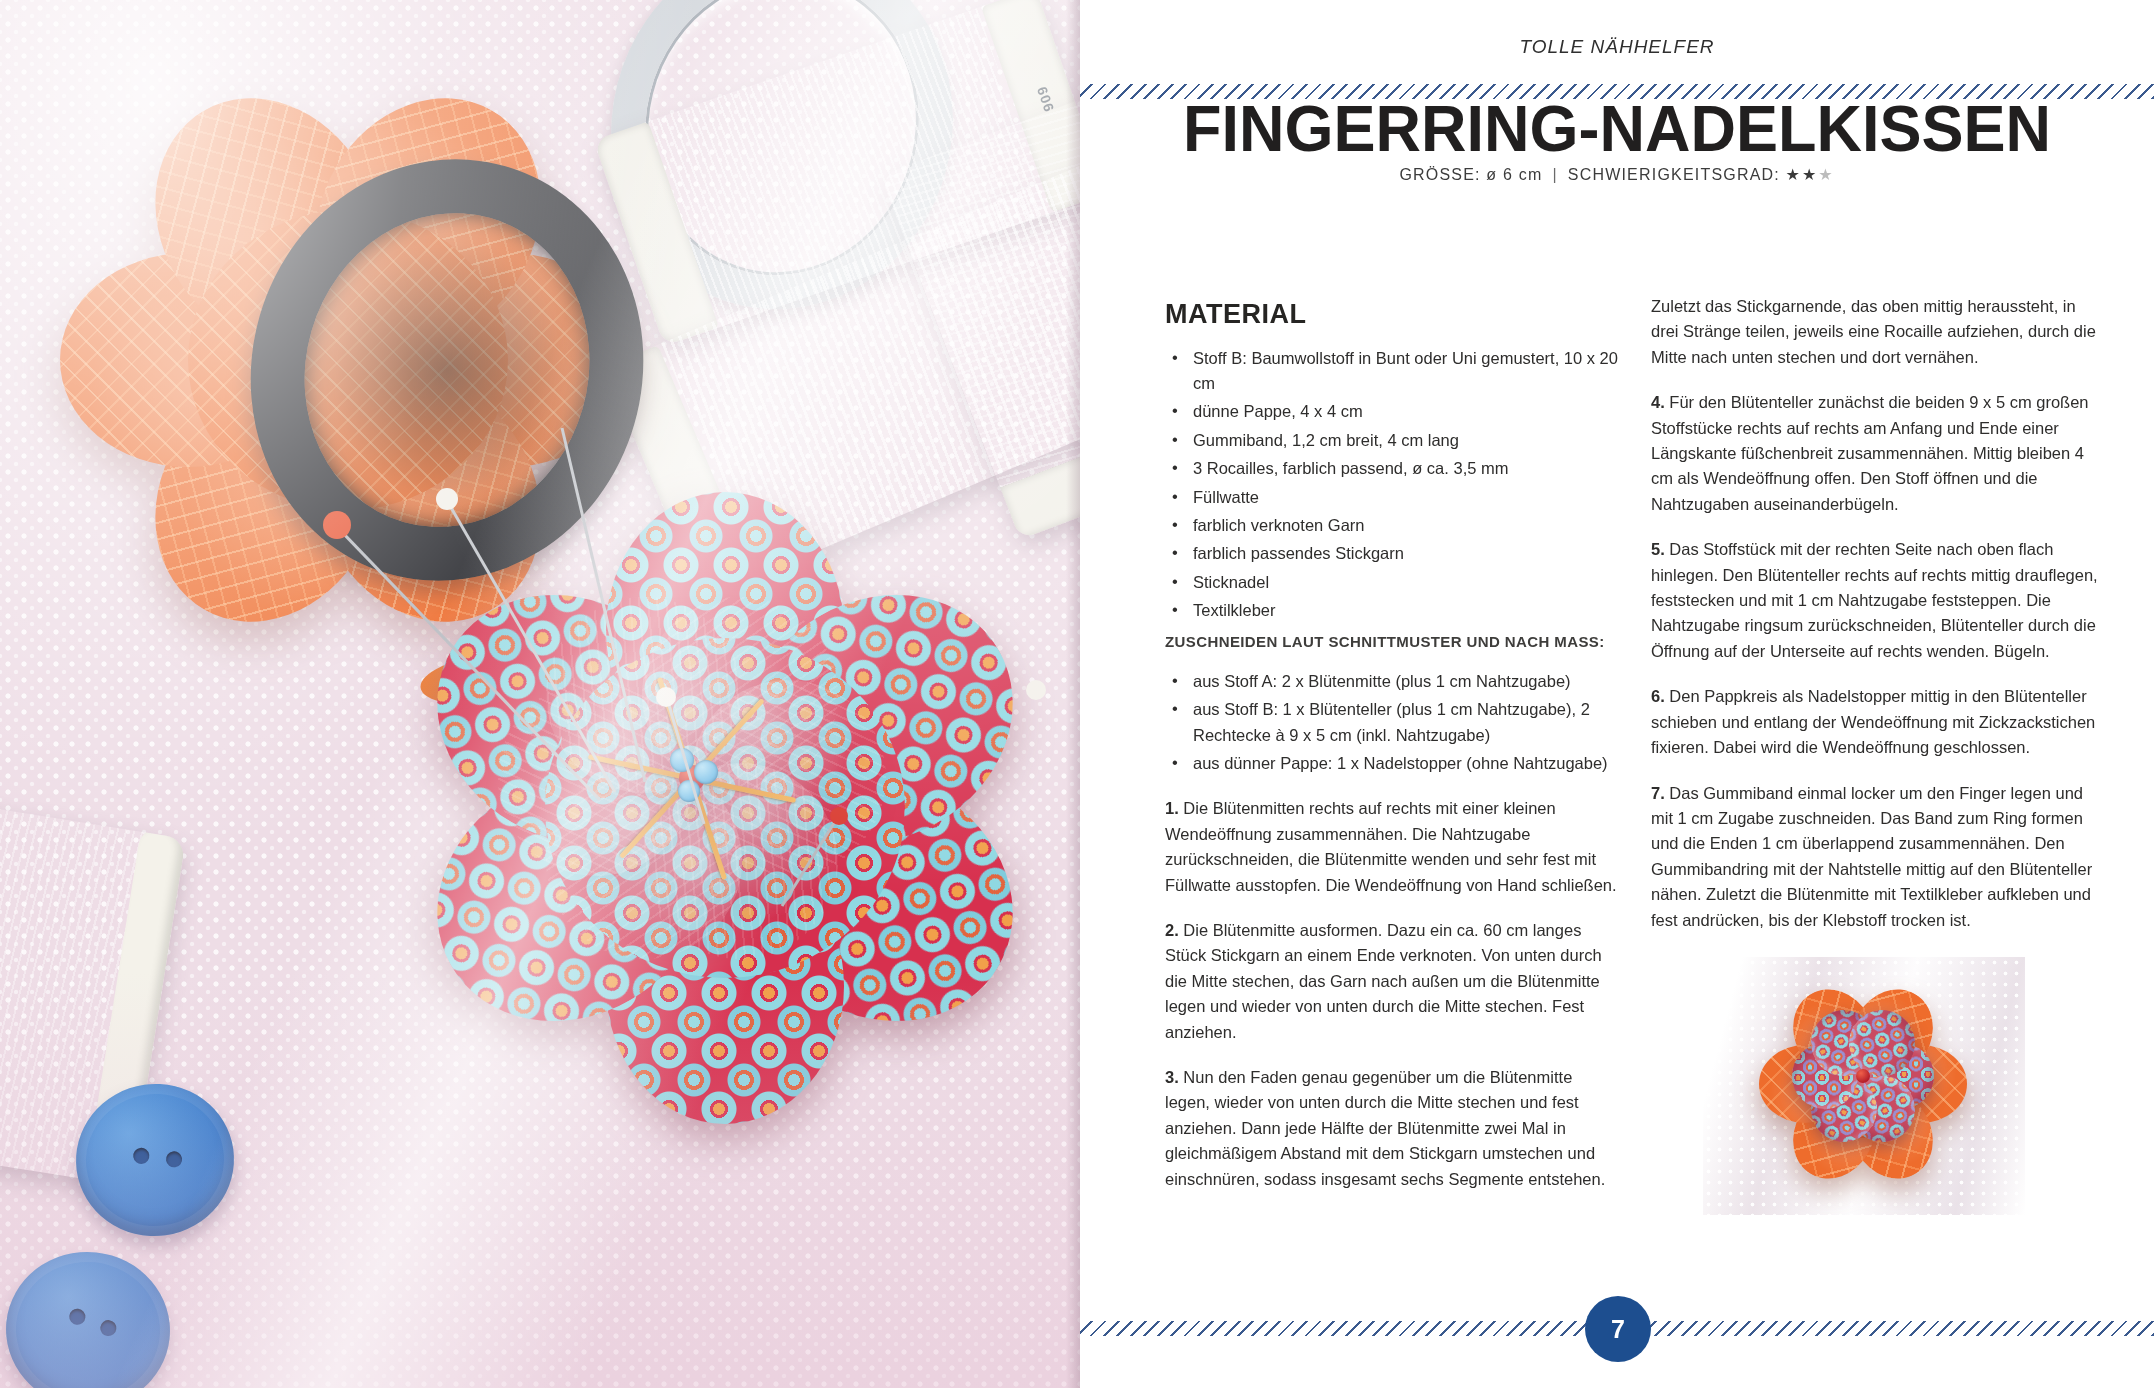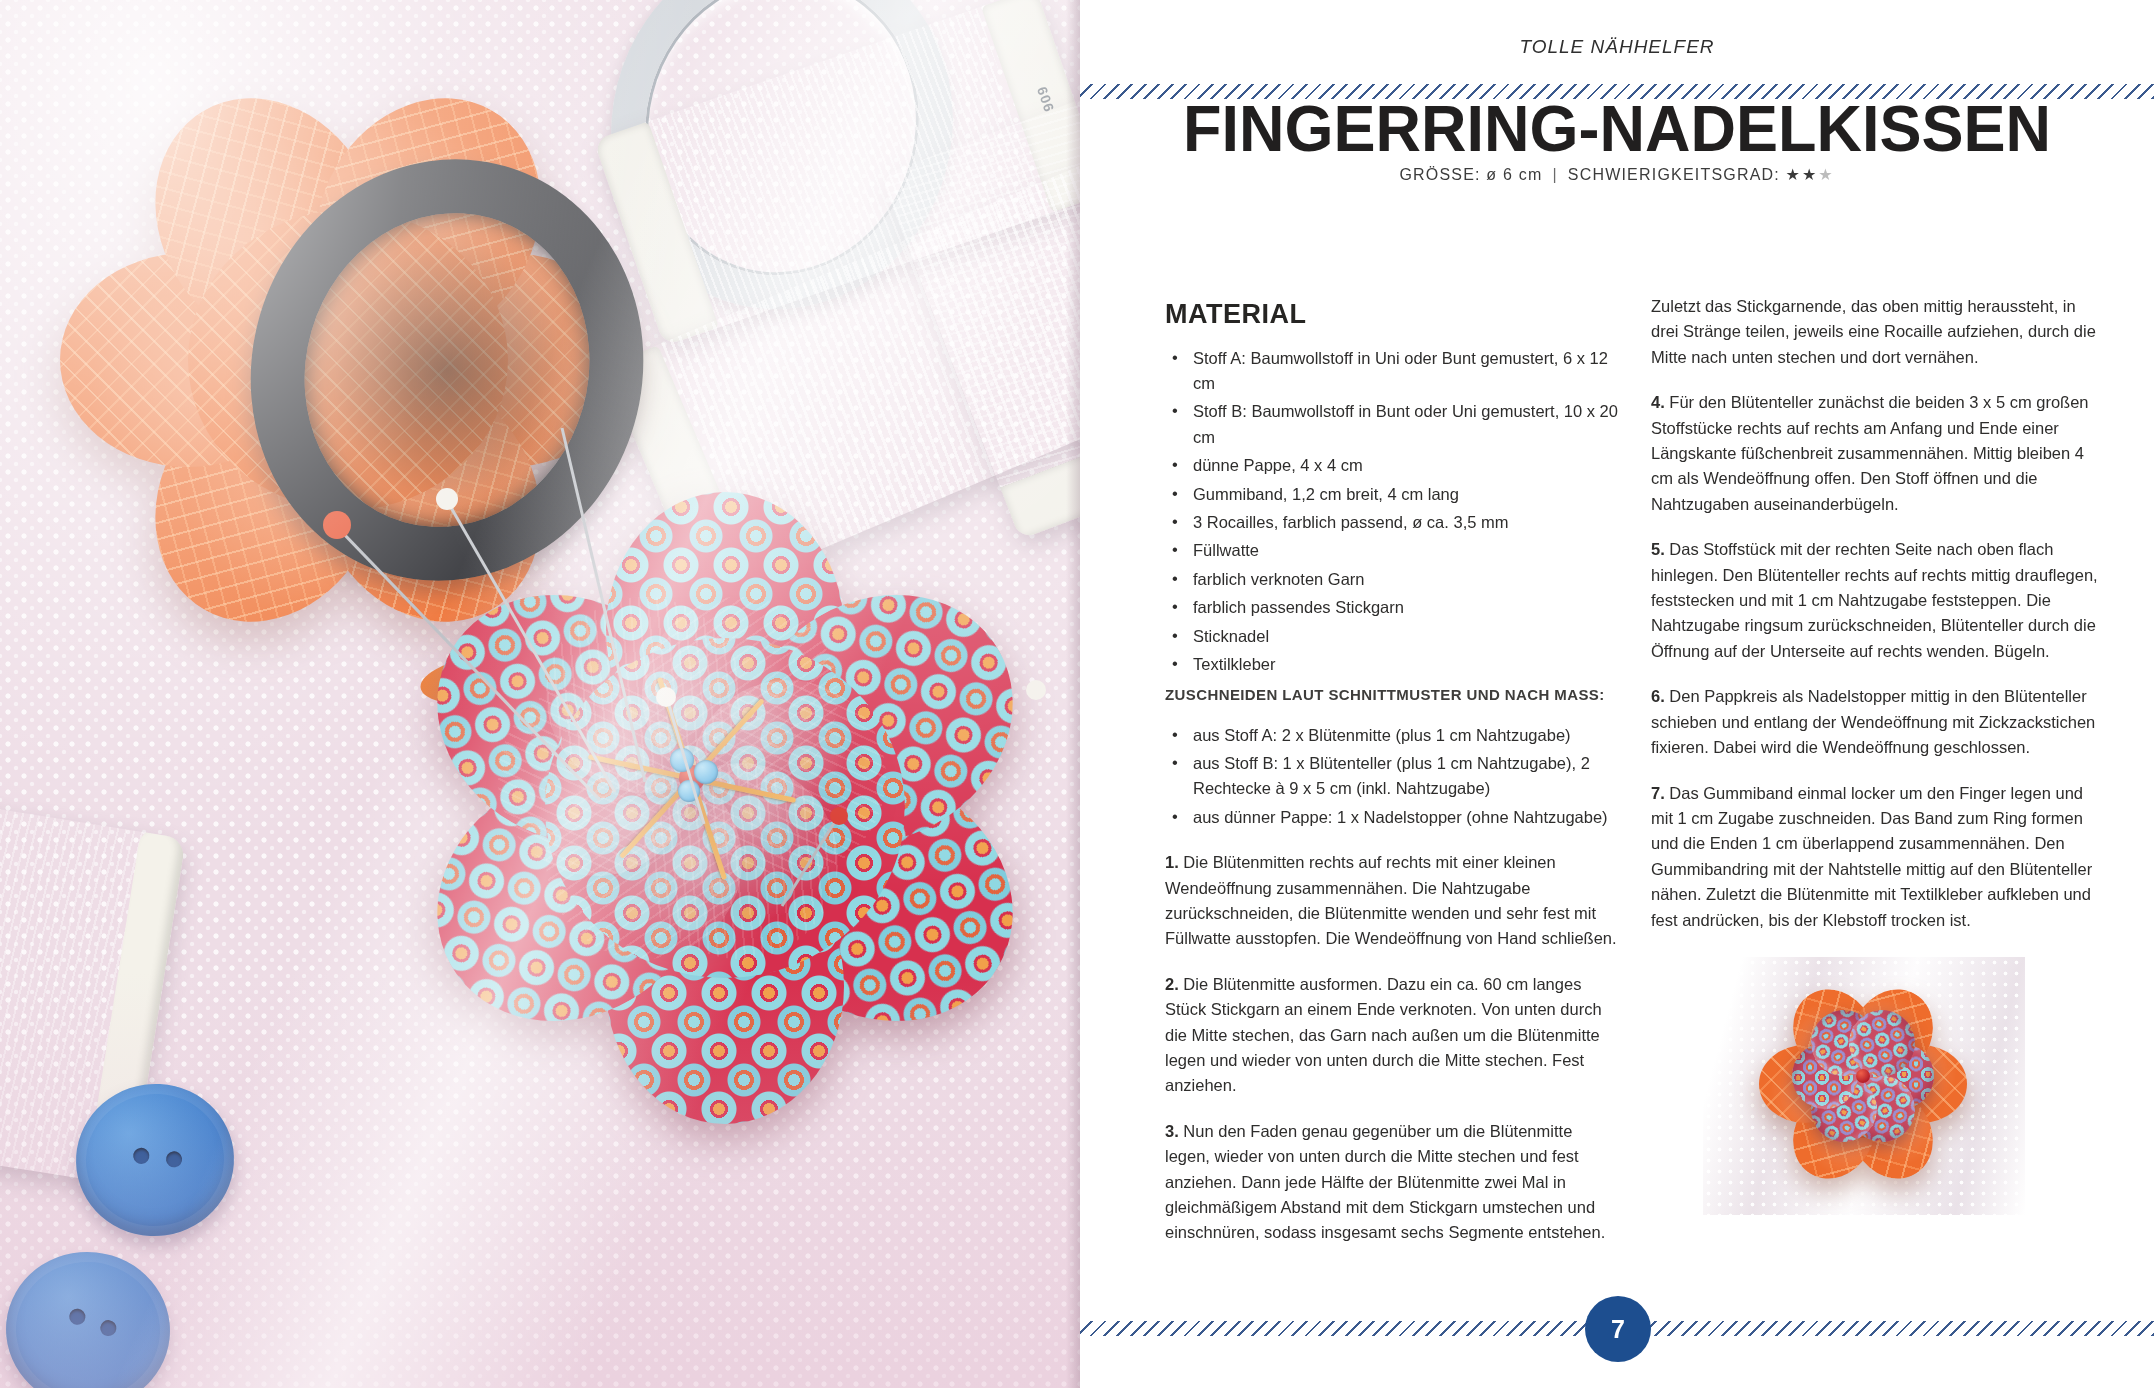--- a/index.html
+++ b/index.html
@@ -259,21 +259,20 @@
     <div class="subtitle">
       <span>GRÖSSE: ø 6 cm</span><span class="sep">|</span><span>SCHWIERIGKEITSGRAD:</span>
       <span class="stars-on">★★</span><span class="stars-off">★</span>
     </div>
 
     <div class="columns">
 
       <div class="col">
         <h2 class="sec">MATERIAL</h2>
         <ul class="blist">
-          <li>Stoff A: Baumwollstoff in Uni oder Bunt gemustert, 6 x 12 cm</li>
           <li>Stoff B: Baumwollstoff in Bunt oder Uni gemustert, 10 x 20 cm</li>
           <li>dünne Pappe, 4 x 4 cm</li>
           <li>Gummiband, 1,2 cm breit, 4 cm lang</li>
           <li>3 Rocailles, farblich passend, ø ca. 3,5 mm</li>
           <li>Füllwatte</li>
           <li>farblich verknoten Garn</li>
           <li>farblich passendes Stickgarn</li>
           <li>Sticknadel</li>
           <li>Textilkleber</li>
         </ul>
@@ -285,21 +284,21 @@
           <li>aus dünner Pappe: 1 x Nadelstopper (ohne Nahtzugabe)</li>
         </ul>
 
         <p class="step"><b>1.</b> <span>Die Blütenmitten rechts auf rechts mit einer kleinen Wendeöffnung zusammennähen. Die Nahtzugabe zurückschneiden, die Blütenmitte wenden und sehr fest mit Füllwatte ausstopfen. Die Wendeöffnung von Hand schließen.</span></p>
         <p class="step"><b>2.</b> <span>Die Blütenmitte ausformen. Dazu ein ca. 60 cm langes Stück Stickgarn an einem Ende verknoten. Von unten durch die Mitte stechen, das Garn nach außen um die Blütenmitte legen und wieder von unten durch die Mitte stechen. Fest anziehen.</span></p>
         <p class="step"><b>3.</b> <span>Nun den Faden genau gegenüber um die Blütenmitte legen, wieder von unten durch die Mitte stechen und fest anziehen. Dann jede Hälfte der Blütenmitte zwei Mal in gleichmäßigem Abstand mit dem Stickgarn umstechen und einschnüren, sodass insgesamt sechs Segmente entstehen.</span></p>
       </div>
 
       <div class="col">
         <p class="cont">Zuletzt das Stickgarnende, das oben mittig heraussteht, in drei Stränge teilen, jeweils eine Rocaille aufziehen, durch die Mitte nach unten stechen und dort vernähen.</p>
-        <p class="step"><b>4.</b> <span>Für den Blütenteller zunächst die beiden 3 x 5 cm großen Stoffstücke rechts auf rechts am Anfang und Ende einer Längskante füßchenbreit zusammennähen. Mittig bleiben 4 cm als Wendeöffnung offen. Den Stoff öffnen und die Nahtzugaben auseinanderbügeln.</span></p>
+        <p class="step"><b>4.</b> <span>Für den Blütenteller zunächst die beiden 9 x 5 cm großen Stoffstücke rechts auf rechts am Anfang und Ende einer Längskante füßchenbreit zusammennähen. Mittig bleiben 4 cm als Wendeöffnung offen. Den Stoff öffnen und die Nahtzugaben auseinanderbügeln.</span></p>
         <p class="step"><b>5.</b> <span>Das Stoffstück mit der rechten Seite nach oben flach hinlegen. Den Blütenteller rechts auf rechts mittig drauflegen, feststecken und mit 1 cm Nahtzugabe feststeppen. Die Nahtzugabe ringsum zurückschneiden, Blütenteller durch die Öffnung auf der Unterseite auf rechts wenden. Bügeln.</span></p>
         <p class="step"><b>6.</b> <span>Den Pappkreis als Nadelstopper mittig in den Blütenteller schieben und entlang der Wendeöffnung mit Zickzackstichen fixieren. Dabei wird die Wendeöffnung geschlossen.</span></p>
         <p class="step"><b>7.</b> <span>Das Gummiband einmal locker um den Finger legen und mit 1 cm Zugabe zuschneiden. Das Band zum Ring formen und die Enden 1 cm überlappend zusammennähen. Den Gummibandring mit der Nahtstelle mittig auf den Blütenteller nähen. Zuletzt die Blütenmitte mit Textilkleber aufkleben und fest andrücken, bis der Klebstoff trocken ist.</span></p>
 
         <div class="mini-photo">
           <div class="flower mini-flower">
             <div class="petal orange-fabric" style="transform:rotate(0deg) translate(58px);"></div>
             <div class="petal orange-fabric" style="transform:rotate(60deg) translate(58px);"></div>
             <div class="petal orange-fabric" style="transform:rotate(120deg) translate(58px);"></div>
             <div class="petal orange-fabric" style="transform:rotate(180deg) translate(58px);"></div>

